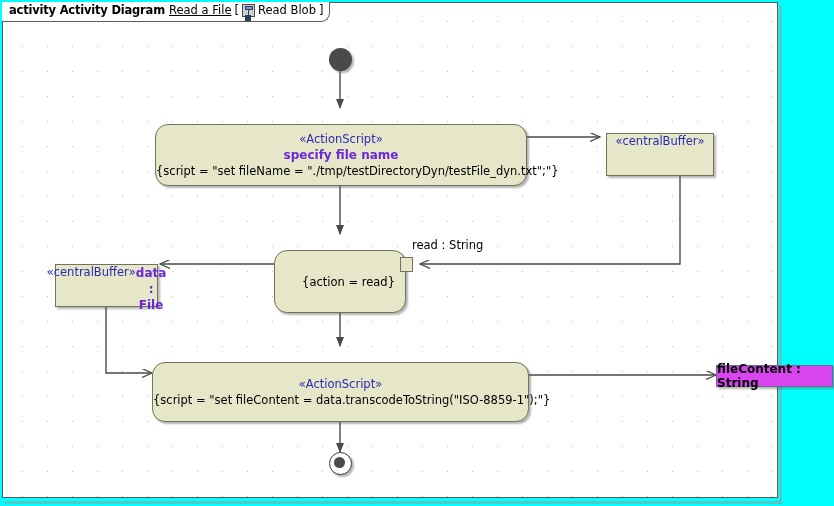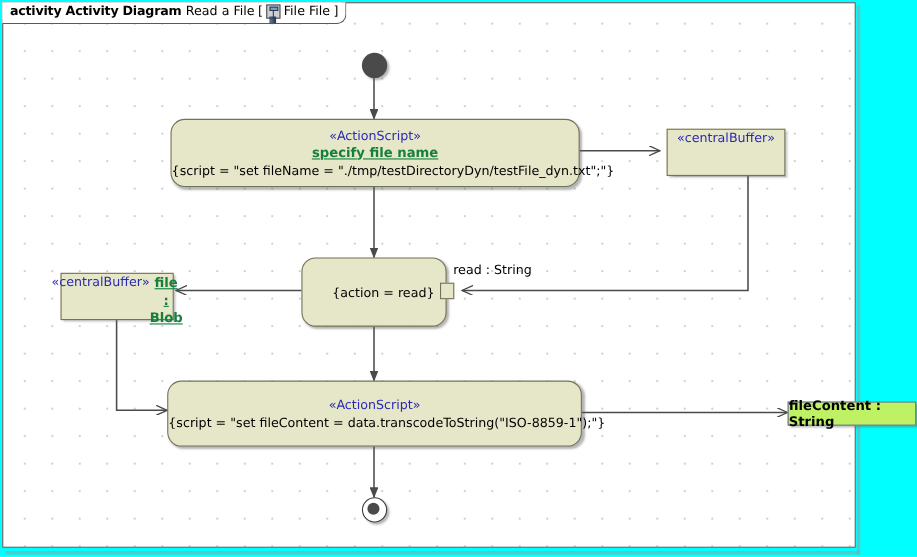--- a/index.html
+++ b/index.html
@@ -67,21 +67,21 @@
     padding: 0 6px 4px 7px;
     display: flex;
     align-items: flex-end;
     box-sizing: border-box;
     white-space: nowrap;
     font-size: 11.5px;
     color: #000;
     border-bottom-right-radius: 9px;
   }
   .title-kw { font-weight: bold; letter-spacing: -0.2px; }
-  .title-rest { margin-left: 4px; }
+  .title-rest { margin-left: 4px; text-decoration: underline; }
   .title-bracket { margin-left: 3px; }
   .tab-icon {
     display: inline-block;
     width: 13px;
     height: 13px;
     margin: 0 3px 0 3px;
     position: relative;
     background: #cfcfcf;
     border: 1px solid #4a4a4a;
     box-sizing: border-box;
@@ -108,57 +108,57 @@
   }
 
   
   .node {
     position: absolute;
     box-sizing: border-box;
     background: #e6e6c8;
     border: 1.5px solid #73735a;
     box-shadow: 2px 2px 2px rgba(90,90,90,.45);
     text-align: center;
+    margin-top: 16px;
   }
   .action {
     border-radius: 13px;
     display: flex;
     flex-direction: column;
     justify-content: center;
   }
   .buffer {
     border-radius: 0;
     display: flex;
     justify-content: center;
   }
   .stereotype {
     color: #2a2ab4;
     font-size: 11.5px;
     line-height: 15px;
   }
   .node-name {
     font-weight: bold;
-    color: #15803d;
+    color: #6d28d9;
     font-size: 12px;
     line-height: 16px;
-    text-decoration: underline;
   }
   .node-body {
     color: #000;
     font-size: 11.5px;
     line-height: 16px;
     white-space: nowrap;
   }
   .node-body.right { text-align: right; padding-right: 10px; }
 
   
   .objnode {
     position: absolute;
     box-sizing: border-box;
-    background: #bef264;
+    background: #d946ef;
     border: 1.5px solid #6a6a8c;
     box-shadow: 2px 2px 2px rgba(90,90,90,.45);
     display: flex;
     align-items: center;
     justify-content: center;
     font-weight: bold;
     font-size: 12px;
     color: #000;
   }
 
@@ -252,21 +252,21 @@
     <path d="M529,375 L716,375" fill="none" stroke="#4a4a4a" stroke-width="1.4" marker-end="url(#arrowOpen)"></path>
 
     <line x1="340" y1="406" x2="340" y2="452" stroke="#4a4a4a" stroke-width="1.4" marker-end="url(#arrowFilled)"></line>
   </svg>
 
   <div class="title-tab">
     <span class="title-kw">activity Activity Diagram</span>
     <span class="title-rest">Read a File</span>
     <span class="title-bracket">[</span>
     <span class="tab-icon"></span>
-    <span>File File</span>
+    <span>Read Blob</span>
     <span class="title-bracket">]</span>
   </div>
 
   <div class="start-node" style="left:329px; top:48px;"></div>
 
   <div class="node action" style="left:155px; top:108px; width:372px; height:62px;">
     <div class="stereotype">«ActionScript»</div>
     <div class="node-name">specify file name</div>
     <div class="node-body">{script = "set fileName = "./tmp/testDirectoryDyn/testFile_dyn.txt";"}</div>
   </div>
@@ -276,21 +276,21 @@
   </div>
 
   <div class="node action" style="left:274px; top:234px; width:132px; height:63px;">
     <div class="node-body right">{action = read}</div>
   </div>
   <div class="pin" style="left:400px; top:257px;"></div>
   <div class="pin-label" style="left:412px; top:238px;">read : String</div>
 
   <div class="node buffer" style="left:55px; top:248px; width:103px; height:43px;">
     <div class="stereotype">«centralBuffer»</div>
-    <div class="node-name">file : Blob</div>
+    <div class="node-name">data : File</div>
   </div>
 
   <div class="node action" style="left:152px; top:346px; width:377px; height:60px;">
     <div class="stereotype">«ActionScript»</div>
     <div class="node-body">{script = "set fileContent = data.transcodeToString("ISO-8859-1");"}</div>
   </div>
 
   <div class="objnode" style="left:716px; top:365px; width:117px; height:22px;">fileContent : String</div>
 
   <div class="end-node" style="left:329px; top:452px;"></div>

